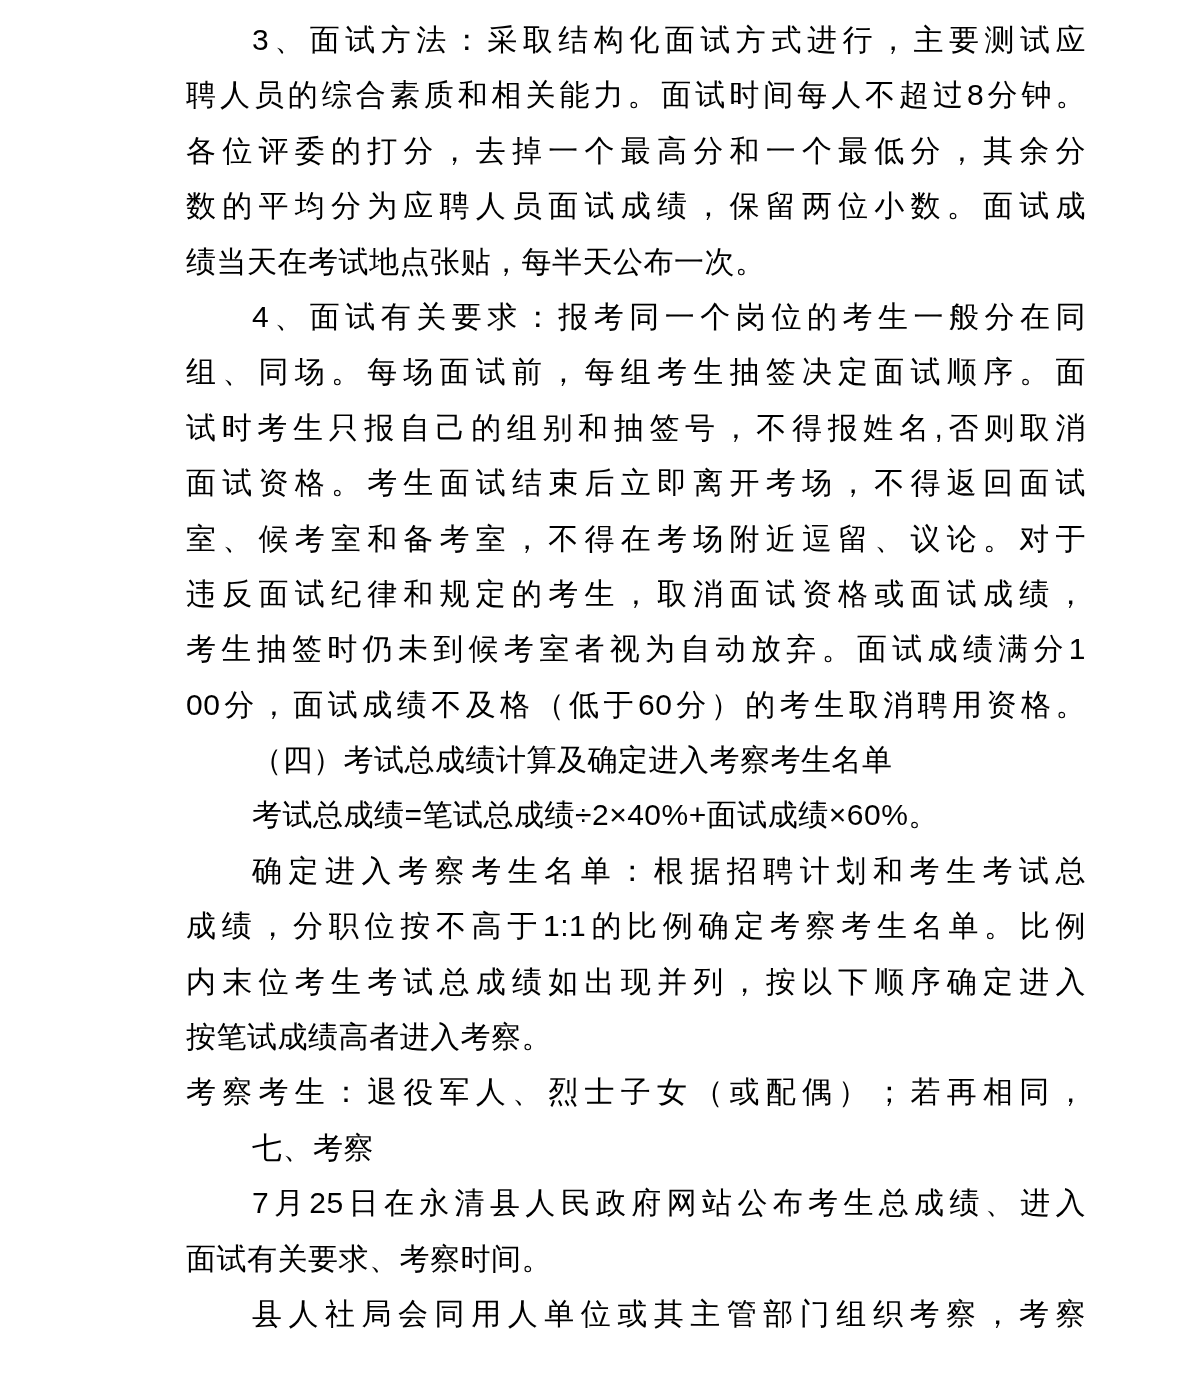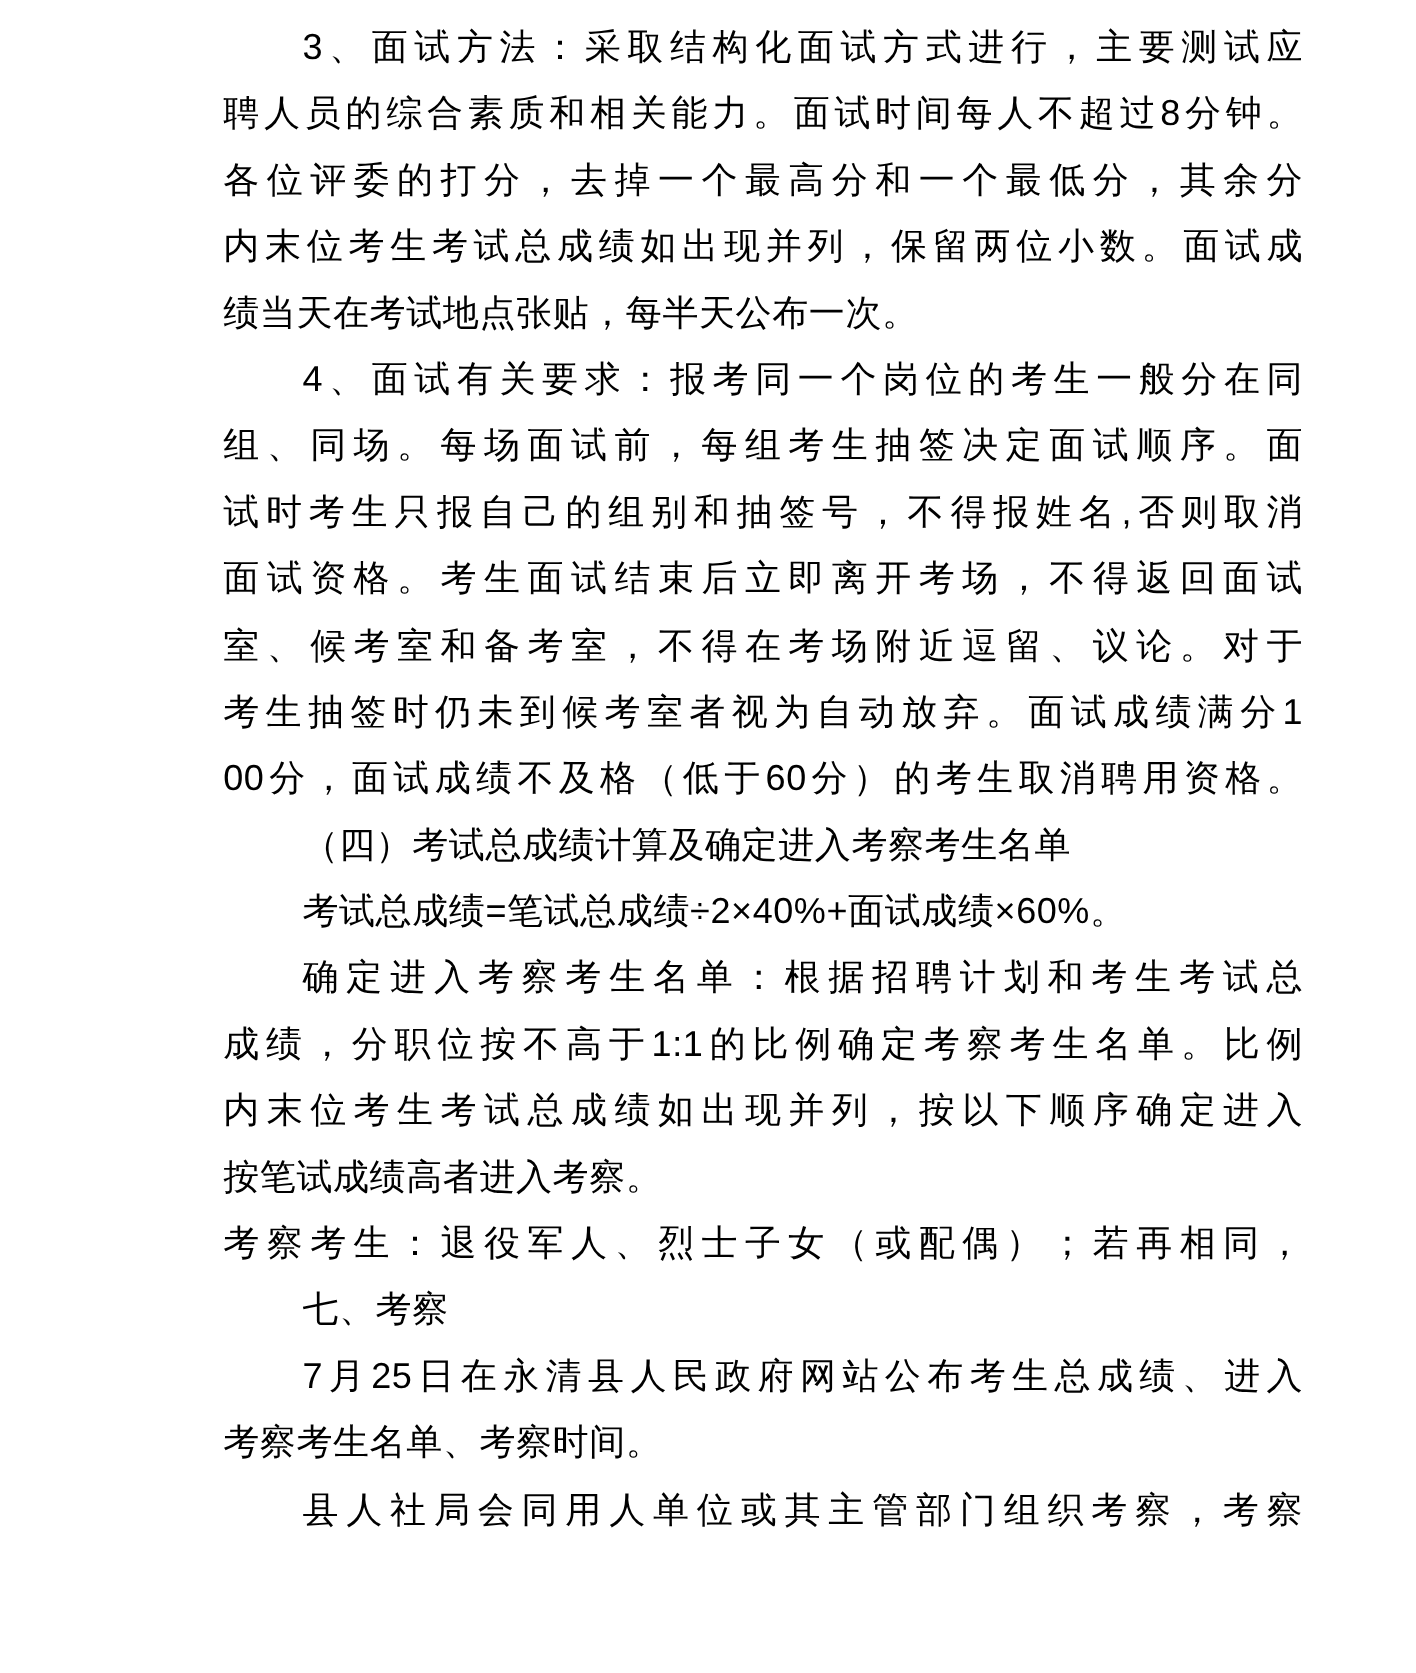--- a/index.html
+++ b/index.html
@@ -43,34 +43,35 @@
   }
 </style>
 </head>
 <body>
 
 <div class="page">
   <div class="doc-content">
       <div class="line indent justify">3、面试方法：采取结构化面试方式进行，主要测试应</div>
       <div class="line justify">聘人员的综合素质和相关能力。面试时间每人不超过8分钟。</div>
       <div class="line justify">各位评委的打分，去掉一个最高分和一个最低分，其余分</div>
-      <div class="line justify">内末位考生考试总成绩如出现并列，保留两位小数。面试成</div>
+      <div class="line justify">数的平均分为应聘人员面试成绩，保留两位小数。面试成</div>
       <div class="line">绩当天在考试地点张贴，每半天公布一次。</div>
       <div class="line indent justify">4、面试有关要求：报考同一个岗位的考生一般分在同</div>
       <div class="line justify">组、同场。每场面试前，每组考生抽签决定面试顺序。面</div>
       <div class="line justify">试时考生只报自己的组别和抽签号，不得报姓名,否则取消</div>
       <div class="line justify">面试资格。考生面试结束后立即离开考场，不得返回面试</div>
       <div class="line justify">室、候考室和备考室，不得在考场附近逗留、议论。对于</div>
+      <div class="line justify">违反面试纪律和规定的考生，取消面试资格或面试成绩，</div>
       <div class="line justify">考生抽签时仍未到候考室者视为自动放弃。面试成绩满分1</div>
       <div class="line justify">00分，面试成绩不及格（低于60分）的考生取消聘用资格。</div>
       <div class="line indent bold">（四）考试总成绩计算及确定进入考察考生名单</div>
       <div class="line indent">考试总成绩=笔试总成绩÷2×40%+面试成绩×60%。</div>
       <div class="line indent justify">确定进入考察考生名单：根据招聘计划和考生考试总</div>
       <div class="line justify">成绩，分职位按不高于1:1的比例确定考察考生名单。比例</div>
       <div class="line justify">内末位考生考试总成绩如出现并列，按以下顺序确定进入</div>
       <div class="line">按笔试成绩高者进入考察。</div>
       <div class="line justify">考察考生：退役军人、烈士子女（或配偶）；若再相同，</div>
       <div class="line indent">七、考察</div>
       <div class="line indent justify">7月25日在永清县人民政府网站公布考生总成绩、进入</div>
-      <div class="line">考察考生名单、考察时间。</div>
+      <div class="line">面试有关要求、考察时间。</div>
       <div class="line indent justify">县人社局会同用人单位或其主管部门组织考察，考察</div>
     </div>
 </div>
 
 </body></html>

